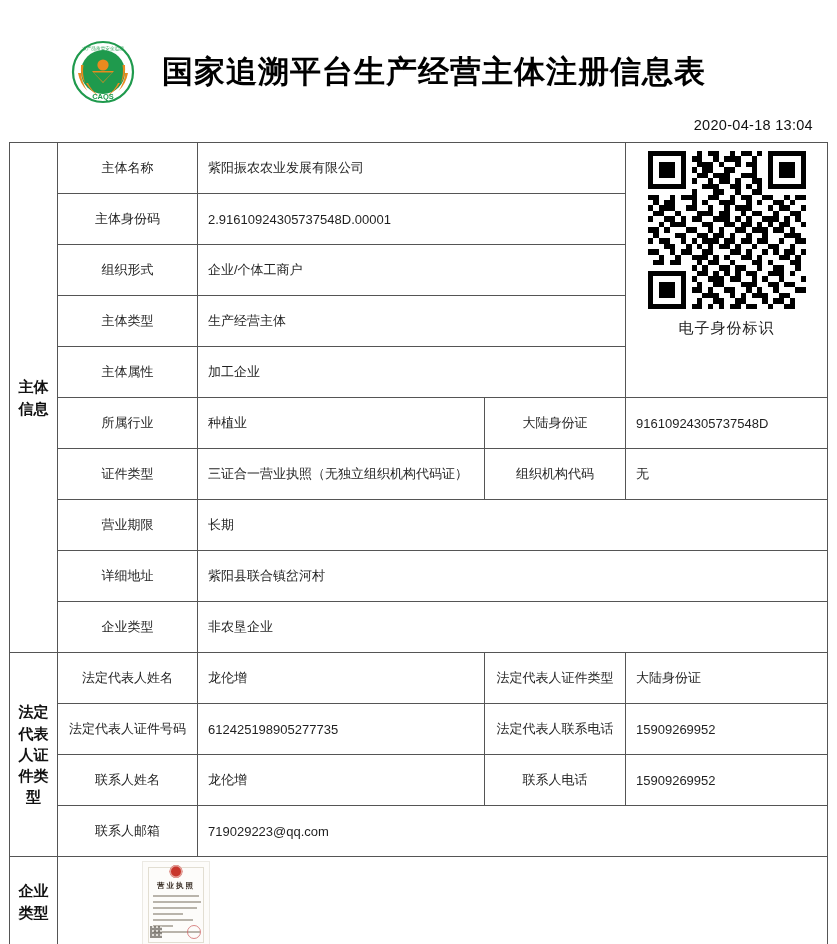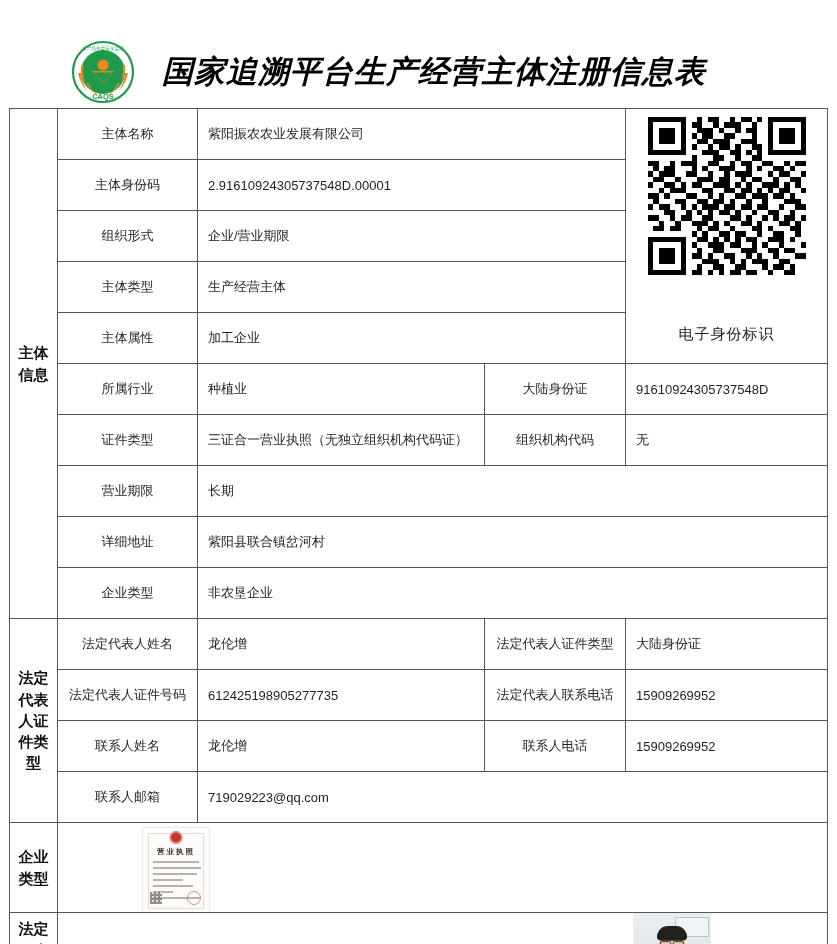--- a/index.html
+++ b/index.html
@@ -31,21 +31,20 @@
   }
   .logo svg { display: block; }
   .doc-title {
     margin-left: 26px;
     font-size: 31px;
     font-weight: bold;
     letter-spacing: 1px;
     line-height: 1.1;
     color: #000;
     white-space: nowrap;
-    font-style: italic;
   }
   .datebar {
     text-align: right;
     padding-right: 24px;
     font-size: 14.5px;
     color: #111;
     height: 34px;
     line-height: 34px;
     letter-spacing: 0.3px;
   }
@@ -86,21 +85,21 @@
   td.val {
     text-align: left;
     font-size: 13px;
     color: #1f1f1f;
   }
   td.qr {
     text-align: center;
     vertical-align: top;
     padding: 8px 6px 4px 6px;
   }
-  .qr-wrap { display: flex; flex-direction: column; align-items: center; gap: 40px; }
+  .qr-wrap { display: flex; flex-direction: column; align-items: center; }
   .qr-img { width: 158px; height: 158px; display: block; image-rendering: pixelated; }
   .qr-caption { margin-top: 10px; font-size: 15px; color: #1d1d1d; letter-spacing: 1px; }
 
   
   td.cert-cell { height: 90px; padding: 0; }
   td.idcards-cell { height: 118px; padding: 0; }
   .thumbs { position: relative; width: 100%; height: 100%; }
 
   .license-thumb {
     position: absolute; left: 84px; top: 4px;
@@ -238,20 +237,21 @@
         <path d="M23.5 33.6 h19 l-9.5 9.4 z" fill="#1f9a4d"></path>
         <text x="33" y="59.5" text-anchor="middle" font-size="7.5" font-weight="bold" fill="#1f9a4d" font-family="'Liberation Sans',sans-serif">CAQS</text>
         <g fill="#1f9a4d" font-size="4.6" font-family="'Liberation Sans',sans-serif">
           <text x="33" y="11" text-anchor="middle">农产品质量安全追溯</text>
         </g>
       </svg>
     </div>
     <div class="doc-title">国家追溯平台生产经营主体注册信息表</div>
   </div>
 
+  <div class="datebar">2020-04-18 13:04</div>
 
   <table class="doc-table">
     <colgroup>
       <col style="width:48px">
       <col style="width:140px">
       <col style="width:287px">
       <col style="width:141px">
       <col style="width:202px">
     </colgroup>
     <tbody>
@@ -481,21 +481,21 @@
           </div>
         </td>
       </tr>
 
       <tr>
         <td class="lbl">主体身份码</td>
         <td class="val" colspan="2">2.91610924305737548D.00001</td>
       </tr>
       <tr>
         <td class="lbl">组织形式</td>
-        <td class="val" colspan="2">企业/营业期限</td>
+        <td class="val" colspan="2">企业/个体工商户</td>
       </tr>
       <tr>
         <td class="lbl">主体类型</td>
         <td class="val" colspan="2">生产经营主体</td>
       </tr>
       <tr>
         <td class="lbl">主体属性</td>
         <td class="val" colspan="2">加工企业</td>
       </tr>
 

